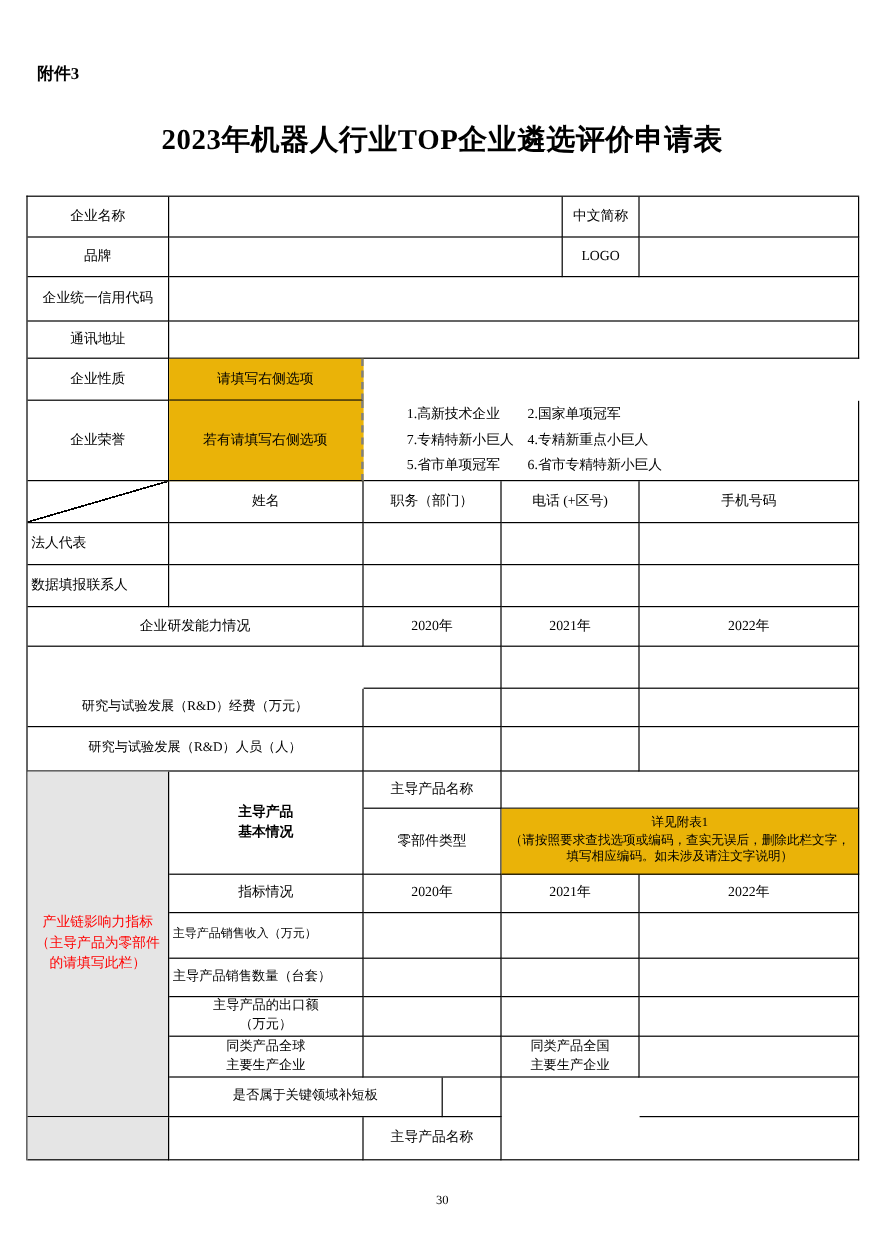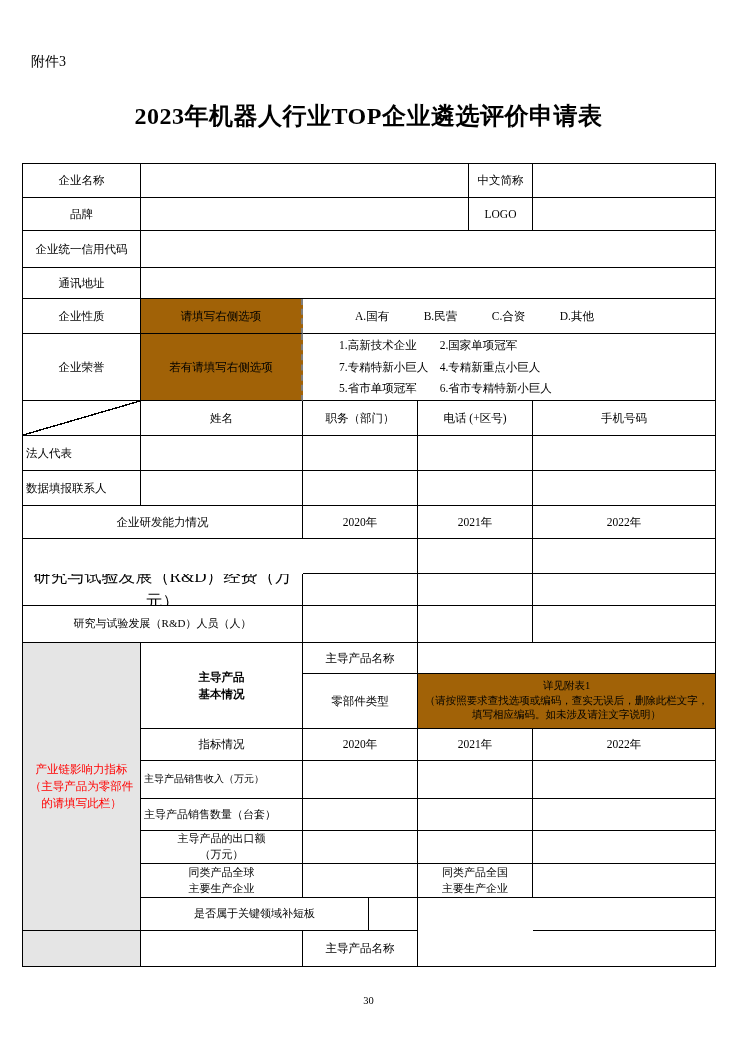--- a/index.html
+++ b/index.html
@@ -1,38 +1,38 @@
 <!DOCTYPE html>
 <html><head>
 <meta charset="utf-8">
 <style>
   html,body{margin:0;padding:0;background:#888;}
   .page{
     position:relative;width:737px;height:1040px;background:#ffffff;
     font-family:"Liberation Serif","DejaVu Serif",serif;color:#000;overflow:hidden;
   }
-  .attachment{position:absolute;left:31px;top:53px;font-size:14px;font-weight:normal;}
+  .attachment{position:absolute;left:31px;top:53px;font-size:14px;font-weight:bold;}
   .title{position:absolute;left:0;top:100px;width:737px;text-align:center;font-size:24px;font-weight:bold;letter-spacing:0.5px;}
   .tbl{
     position:absolute;left:22px;top:163px;width:693px;height:803px;
     display:grid;box-sizing:content-box;
     grid-template-columns:118px 162px 66px 49px 51px 64px 183px;
     grid-template-rows:34px 33px 37px 31px 35px 67px 35px 35px 35px 33px 35px 32px 37px 31px 55px 32px 38px 32px 33px 34px 33px 36px;
     border-top:1px solid #000;border-left:1px solid #000;
     font-size:11.5px;
   }
   .c{
     border-right:1px solid #000;border-bottom:1px solid #000;
     display:flex;align-items:center;justify-content:center;
     text-align:center;line-height:1.45;box-sizing:border-box;padding:1px 2px;
     overflow:hidden;
   }
   .left{justify-content:flex-start;text-align:left;padding-left:3px;}
   .ml{white-space:pre-line;}
-  .peach{background:#a16207;text-align:center;}
+  .peach{background:#eab308;text-align:center;}
   .dashedR{border-right:2px dashed #7f7f7f;}
   .yellow{background:#e5e5e5;}
   .redtext{color:#ff0000;}
   .bold{font-weight:bold;}
   .small{font-size:10.5px;line-height:1.4;}
   .optcell{justify-content:flex-start;text-align:left;padding-left:52px;}
   .optlines{display:flex;flex-direction:column;justify-content:space-around;align-items:flex-start;padding-left:36px;}
   .optlines div{white-space:pre;}
   .diag{background:linear-gradient(to bottom right,transparent calc(50% - 0.7px),#000 calc(50% - 0.7px),#000 calc(50% + 0.7px),transparent calc(50% + 0.7px));}
   .notecell{flex-direction:column;}
@@ -59,21 +59,20 @@
     <div class="c" style="grid-area:2/7/3/8"></div>
 
     <div class="c" style="grid-area:3/1/4/2">企业统一信用代码</div>
     <div class="c" style="grid-area:3/2/4/8"></div>
 
     <div class="c" style="grid-area:4/1/5/2">通讯地址</div>
     <div class="c" style="grid-area:4/2/5/8"></div>
 
     <div class="c" style="grid-area:5/1/6/2">企业性质</div>
     <div class="c peach dashedR" style="grid-area:5/2/6/3">请填写右侧选项</div>
-    <div class="c optcell" style="grid-area:5/3/6/8">A.国有　　　B.民营　　　C.合资　　　D.其他</div>
 
     <div class="c" style="grid-area:6/1/7/2">企业荣誉</div>
     <div class="c peach dashedR" style="grid-area:6/2/7/3">若有请填写右侧选项</div>
     <div class="c optlines" style="grid-area:6/3/7/8">
       <div>1.高新技术企业　　2.国家单项冠军</div>
       <div>7.专精特新小巨人　4.专精新重点小巨人</div>
       <div>5.省市单项冠军　　6.省市专精特新小巨人</div>
     </div>
 
     <div class="c diag" style="grid-area:7/1/8/2"></div>
@@ -96,21 +95,21 @@
 
     <div class="c" style="grid-area:10/1/11/3">企业研发能力情况</div>
     <div class="c" style="grid-area:10/3/11/5">2020年</div>
     <div class="c" style="grid-area:10/5/11/7">2021年</div>
     <div class="c" style="grid-area:10/7/11/8">2022年</div>
 
     <div class="c" style="grid-area:11/3/12/5"></div>
     <div class="c" style="grid-area:11/5/12/7"></div>
     <div class="c" style="grid-area:11/7/12/8"></div>
 
-    <div class="c" style="grid-area:12/1/13/3;font-size:17px">研究与试验发展（R&amp;D）经费（万元）</div>
+    <div class="c" style="grid-area:12/1/13/3;font-size:11px">研究与试验发展（R&amp;D）经费（万元）</div>
     <div class="c" style="grid-area:12/3/13/5"></div>
     <div class="c" style="grid-area:12/5/13/7"></div>
     <div class="c" style="grid-area:12/7/13/8"></div>
 
     <div class="c" style="grid-area:13/1/14/3;font-size:11px">研究与试验发展（R&amp;D）人员（人）</div>
     <div class="c" style="grid-area:13/3/14/5"></div>
     <div class="c" style="grid-area:13/5/14/7"></div>
     <div class="c" style="grid-area:13/7/14/8"></div>
 
     <div class="c yellow redtext ml" style="grid-area:14/1/22/2">产业链影响力指标

